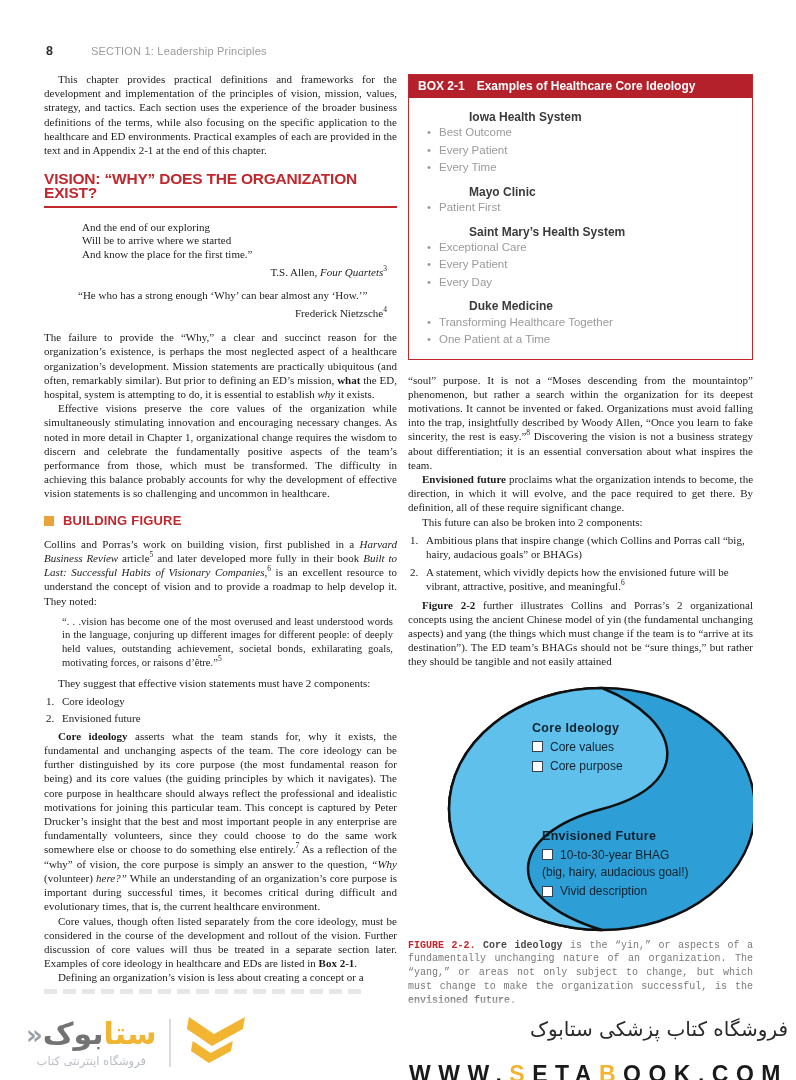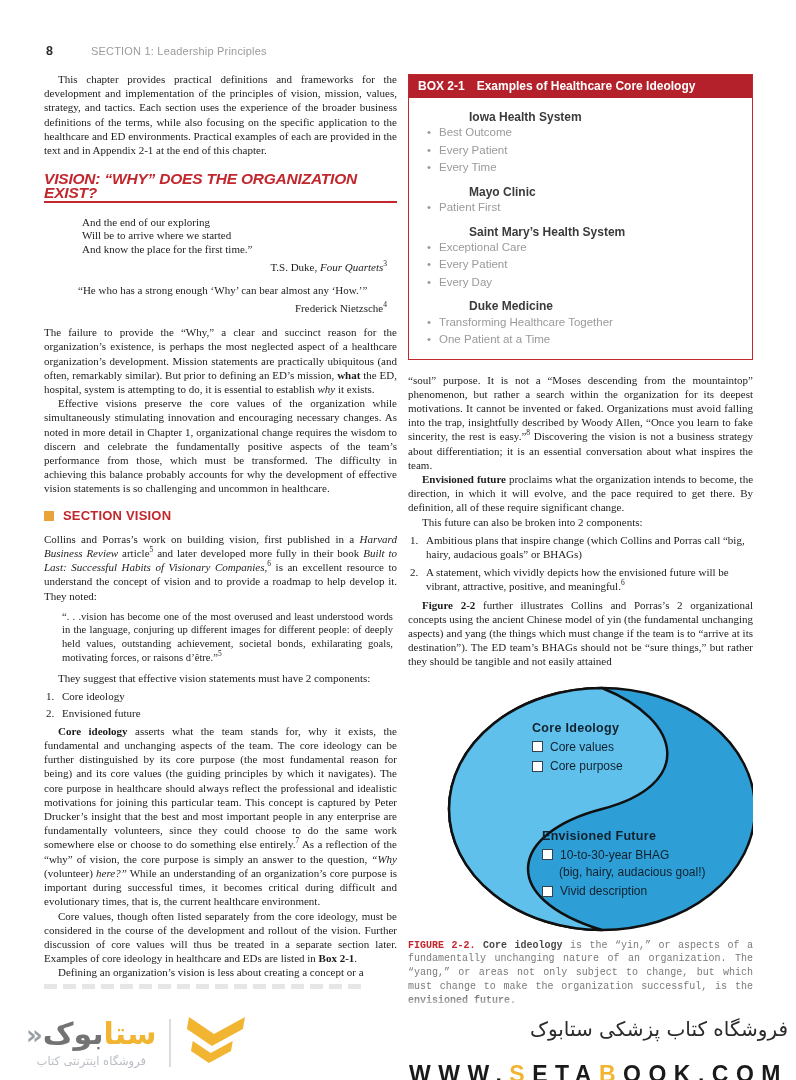--- a/index.html
+++ b/index.html
@@ -20,21 +20,21 @@
   .col-right { left:408px; top:74px; width:345px; height:940px; overflow:hidden; }
   .para { margin:0; }
   .ind { text-indent:14px; }
   .b { font-weight:bold; }
   .i { font-style:italic; }
   sup { font-size:7.5px; line-height:0; }
 
   .h1 {
     font-family:"Liberation Sans",sans-serif; font-weight:bold; font-size:15.5px;
     color:#C1272D; letter-spacing:-0.2px; margin:15px 0 13px 0;
-    border-bottom:2.5px solid #C1272D; text-align:left;font-style:italic;
+    border-bottom:2.5px solid #C1272D; padding-bottom:5px; text-align:left;
   }
   .poem { margin:2px 0 2px 38px; line-height:13.8px; text-align:left; }
   .attr { text-align:right; margin:3px 10px 10px 0; }
   .q2 { margin:4px 0 0 34px; text-align:left; line-height:13.8px; }
   .h2row { display:flex; align-items:center; gap:9px; margin:13px 0 9px 0; }
   .goldsq { width:10px; height:10px; background:#E8A33B; flex:0 0 auto; }
   .h2txt { font-family:"Liberation Sans",sans-serif; font-weight:bold; font-size:13px; color:#C1272D; letter-spacing:.2px; }
   .bq { margin:7px 4px 7px 18px; font-size:10.6px; line-height:13.6px; }
   .numlist { margin:4px 0 4px 2px; text-align:left; }
   .numlist .li { margin:2px 0; }
@@ -51,21 +51,21 @@
   .bullet { display:flex; gap:8px; color:#9a9a9a; font-size:11.5px; line-height:17.5px; margin-left:6px; }
   .bullet .dot { color:#9a9a9a; }
 
   
   .fig { position:relative; width:320px; height:252px; margin:14px 0 4px 34px; }
   .fig svg { position:absolute; left:0; top:0; }
   .figlabel { position:absolute; font-family:"Liberation Sans",sans-serif; color:#10212e; text-align:left; }
   .figtitle { font-weight:bold; font-size:12.5px; letter-spacing:.3px; }
   .chkrow { display:flex; align-items:center; gap:7px; font-size:12px; margin-top:5px; }
   .chk { width:11px; height:11px; background:#fff; border:1.5px solid #33424e; flex:0 0 auto; }
-  .chk-sub { margin:3px 0 0 17px; font-size:12px; }
+  .chk-sub { margin:3px 0 0 0; font-size:12px; }
 
   .caption { font-family:Liberation Mono, monospace; font-size:10px; line-height:13.8px; color:#7a7a7a; text-align:justify; margin-top:4px; }
   .cap-red { color:#C1272D; font-weight:bold; }
   .cap-b { color:#4a4a4a; font-weight:bold; }
 
   .remnant { height:5px; margin-top:4px; opacity:.25;
     background:repeating-linear-gradient(90deg,#9a9a9a 0 13px, transparent 13px 19px); }
   .remnant.short { width:62%; }
   .remnant.long { width:90%; }
 
@@ -102,35 +102,35 @@
     <p class="para ind">This chapter provides practical definitions and frameworks for the development and implementation of the principles of vision, mission, values, strategy, and tactics. Each section uses the experience of the broader business definitions of the terms, while also focusing on the specific application to the healthcare and ED environments. Practical examples of each are provided in the text and in Appendix 2-1 at the end of this chapter.</p>
 
     <div class="h1">VISION: “WHY” DOES THE ORGANIZATION EXIST?</div>
 
     <div class="poem">
       <div>And the end of our exploring</div>
       <div>Will be to arrive where we started</div>
       <div>And know the place for the first time.”</div>
     </div>
     <div class="attr">
-      <span>T.S. Duke, </span><span class="i">Four Quartets</span><sup>3</sup>
+      <span>T.S. Allen, </span><span class="i">Four Quartets</span><sup>3</sup>
     </div>
 
     <div class="q2">“He who has a strong enough ‘Why’ can bear almost any ‘How.’”</div>
     <div class="attr">
       <span>Frederick Nietzsche</span><sup>4</sup>
     </div>
 
     <p class="para"><span>The failure to provide the “Why,” a clear and succinct reason for the organization’s existence, is perhaps the most neglected aspect of a healthcare organization’s development. Mission statements are practically ubiquitous (and often, remarkably similar). But prior to defining an ED’s mission, </span><span class="b">what</span><span> the ED, hospital, system is attempting to do, it is essential to establish </span><span class="i">why</span><span> it exists.</span></p>
 
     <p class="para ind">Effective visions preserve the core values of the organization while simultaneously stimulating innovation and encouraging necessary changes. As noted in more detail in Chapter 1, organizational change requires the wisdom to discern and celebrate the fundamentally positive aspects of the team’s performance from those, which must be transformed. The difficulty in achieving this balance probably accounts for why the development of effective vision statements is so challenging and uncommon in healthcare.</p>
 
     <div class="h2row">
       <span class="goldsq"></span>
-      <span class="h2txt">SECTION VISION</span>
+      <span class="h2txt">BUILDING FIGURE</span>
     </div>
 
     <p class="para"><span>Collins and Porras’s work on building vision, first published in a </span><span class="i">Harvard Business Review</span><span> article</span><sup>5</sup><span> and later developed more fully in their book </span><span class="i">Built to Last: Successful Habits of Visionary Companies,</span><sup>6</sup><span> is an excellent resource to understand the concept of vision and to provide a roadmap to help develop it. They noted:</span></p>
 
     <div class="bq"><span>“. . .vision has become one of the most overused and least understood words in the language, conjuring up different images for different people: of deeply held values, outstanding achievement, societal bonds, exhilarating goals, motivating forces, or raisons d’être.”</span><sup>5</sup></div>
 
     <p class="para ind">They suggest that effective vision statements must have 2 components:</p>
 
     <div class="numlist">
       <div class="li"><span class="nummark">1.</span><span>Core ideology</span></div>

